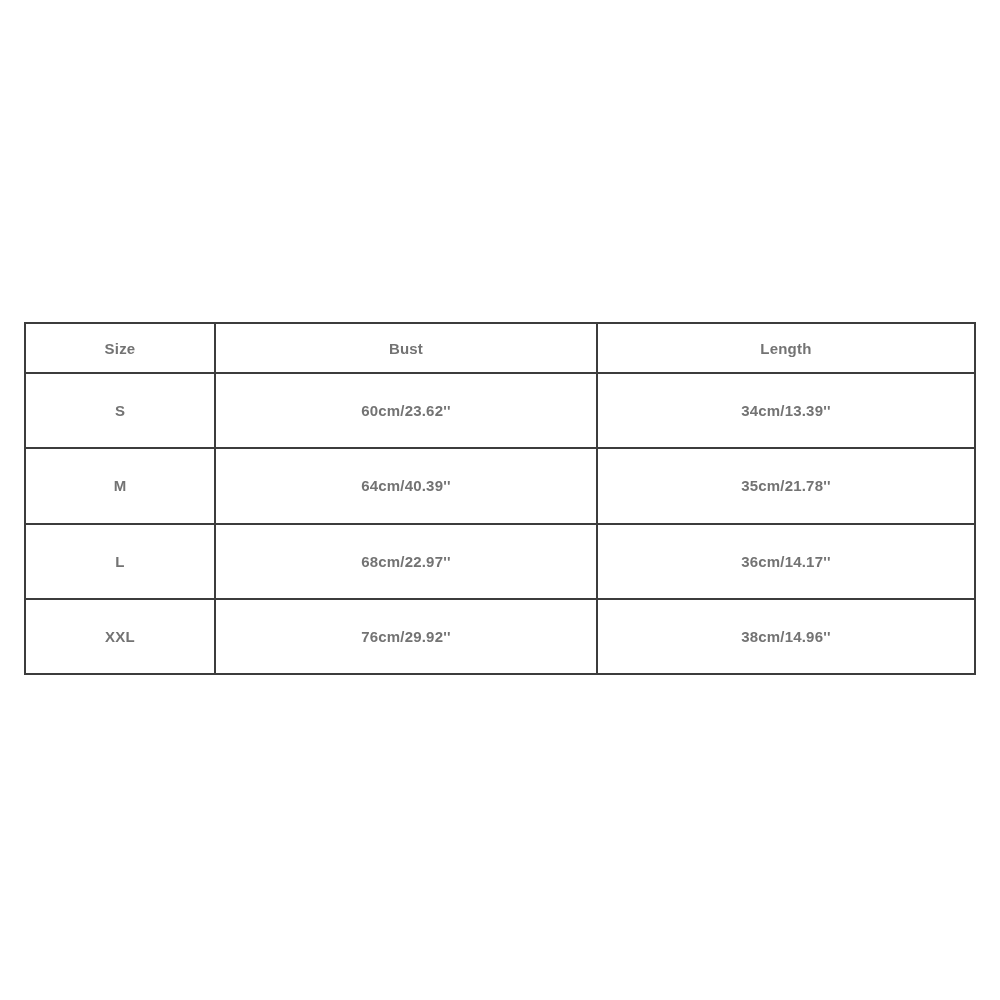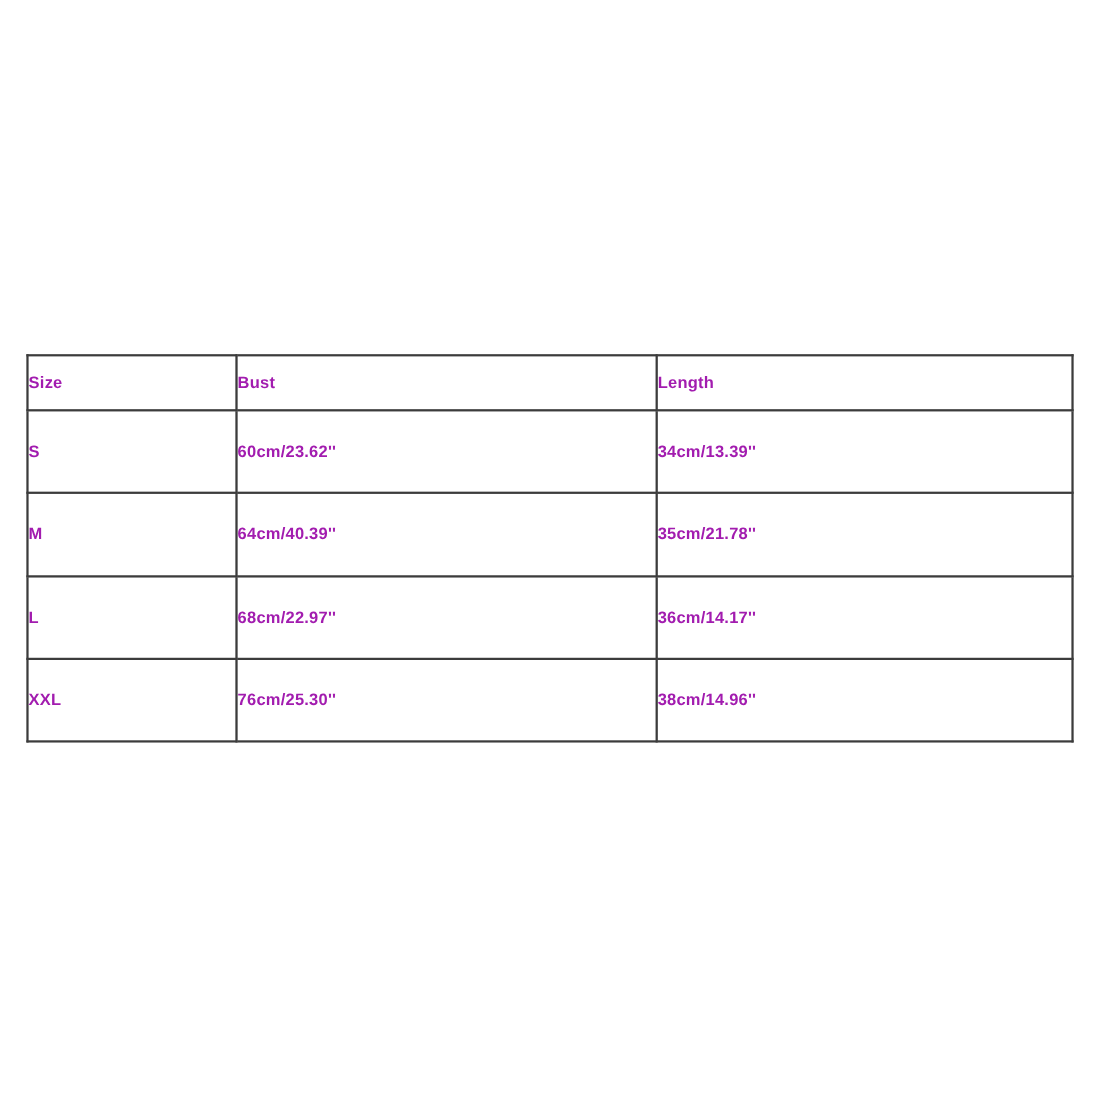--- a/index.html
+++ b/index.html
@@ -24,25 +24,25 @@
     width: 952px;
     height: 353px;
     border-collapse: collapse;
     table-layout: fixed;
     background: #ffffff;
   }
   table.size-chart th,
   table.size-chart td {
     border: 2px solid #3c3c3c;
     box-shadow: 0 0 0 1px #d9d9d9;
-    text-align: left;
+    text-align: center;
     vertical-align: middle;
     font-weight: bold;
     font-size: 15px;
-    color: #a21caf;
+    color: #737373;
     height: 48px;
     padding: 0;
     letter-spacing: 0.2px;
   }
   col.col-size   { width: 20%; }
   col.col-bust   { width: 40.2%; }
   col.col-length { width: 39.8%; }
 </style>
 </head>
 <body>
@@ -72,18 +72,18 @@
         <td>64cm/40.39''</td>
         <td>35cm/21.78''</td>
       </tr>
       <tr>
         <td>L</td>
         <td>68cm/22.97''</td>
         <td>36cm/14.17''</td>
       </tr>
       <tr>
         <td>XXL</td>
-        <td>76cm/25.30''</td>
+        <td>76cm/29.92''</td>
         <td>38cm/14.96''</td>
       </tr>
     </tbody>
   </table>
 </div>
 
 </body></html>

